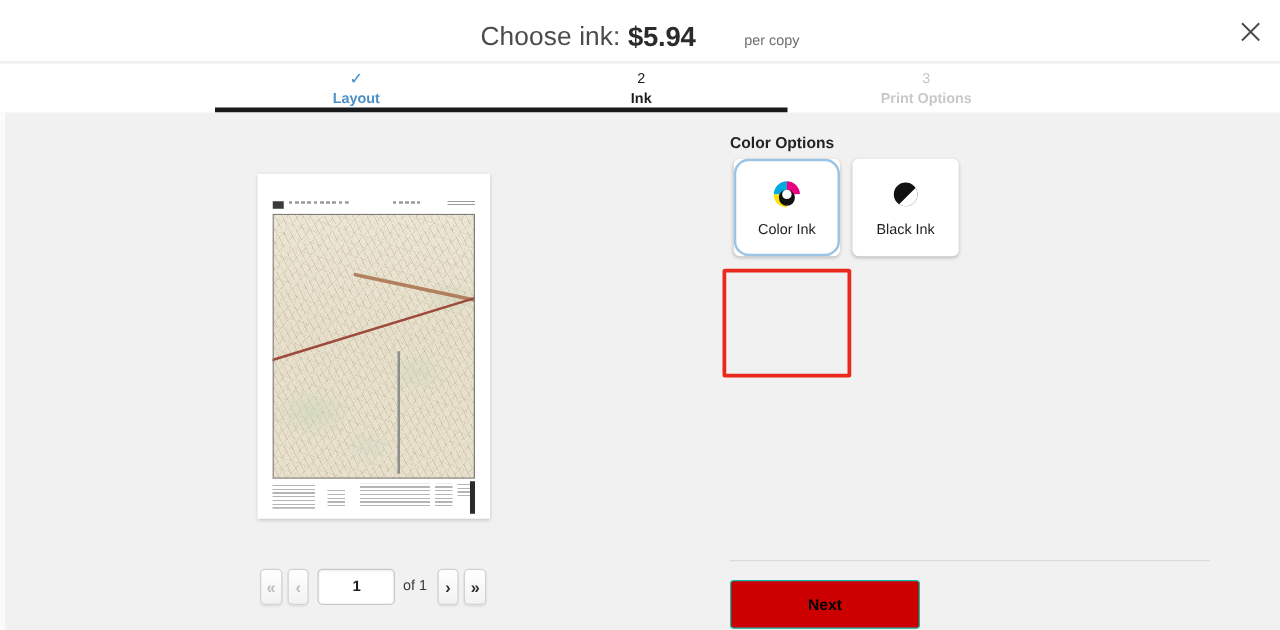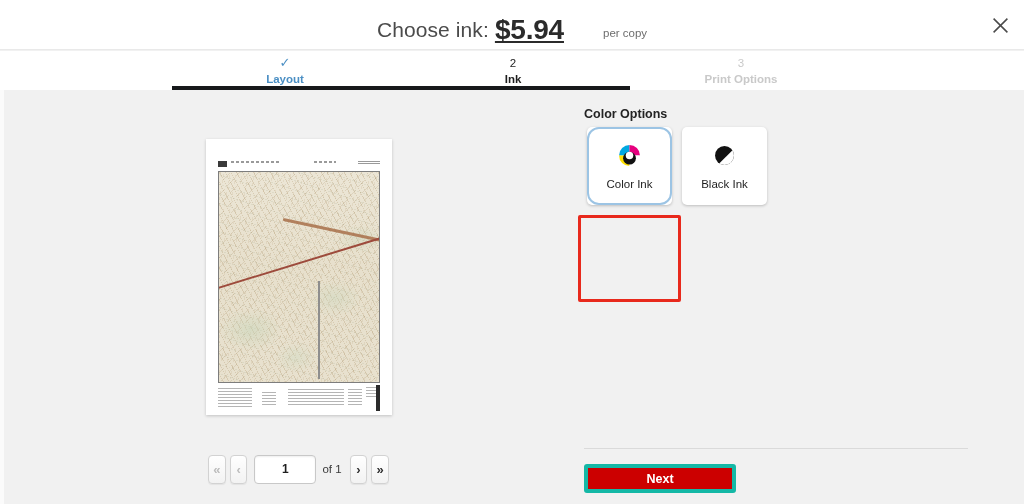--- a/index.html
+++ b/index.html
@@ -36,26 +36,25 @@
     justify-content: center;
     white-space: nowrap;
   }
   .header-title {
     font-size: 21px;
     color: #4b4b4b;
     font-weight: 400;
     letter-spacing: 0.1px;
   }
   .header-price {
-    font-size: 28px;
+    font-size: 22px;
     color: #2b2b2b;
     font-weight: 700;
     margin-left: 6px;
     letter-spacing: -0.2px;
-    text-decoration: underline;
   }
   .header-percopy {
     font-size: 11.5px;
     color: #6d6d6d;
     font-weight: 400;
     margin-left: 6px;
     position: relative;
     top: 3px;
     padding-left: 33px;
   }
@@ -370,25 +369,25 @@
     top: 358px;
     width: 384px;
     height: 1px;
     background: #dadada;
   }
   .next-btn {
     position: absolute;
     left: 584px;
     top: 374px;
     width: 152px;
-    height: 29px;
+    height: 39px;
     background: #cc0000;
-    border: 4px solid #14b8a6;
+    border: 1px solid #14b8a6;
     border-radius: 3px;
-    color: #ffffff;
+    color: #000000;
     font-size: 12.5px;
     font-weight: 700;
     display: flex;
     align-items: center;
     justify-content: center;
     cursor: pointer;
     font-family: "Liberation Sans", sans-serif;
   }
 </style>
 </head>

